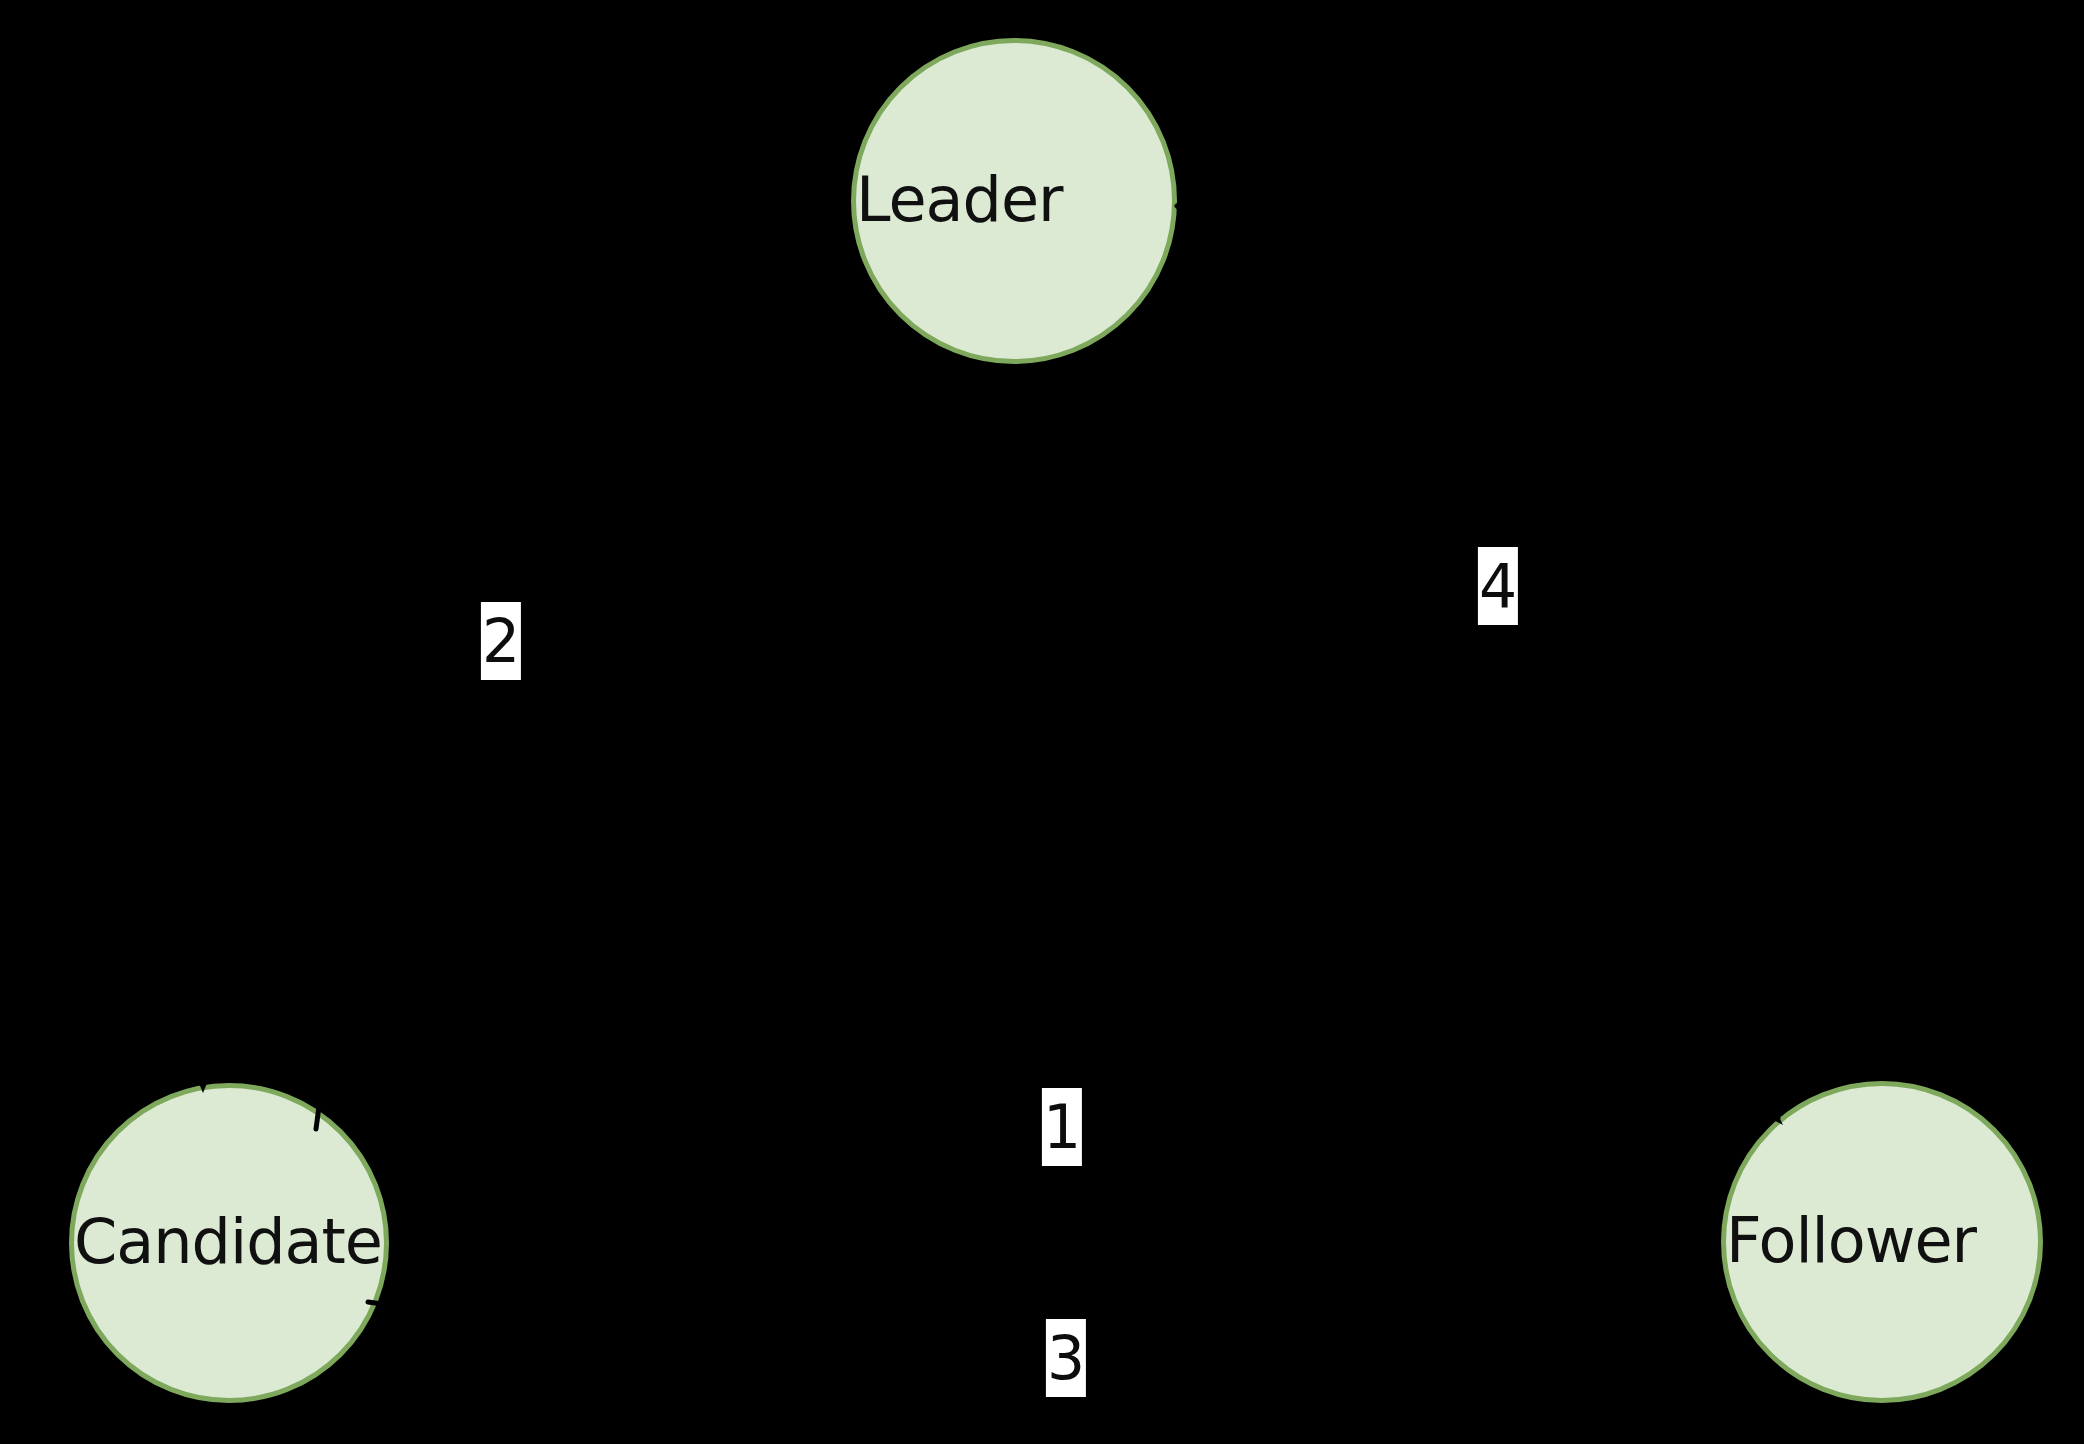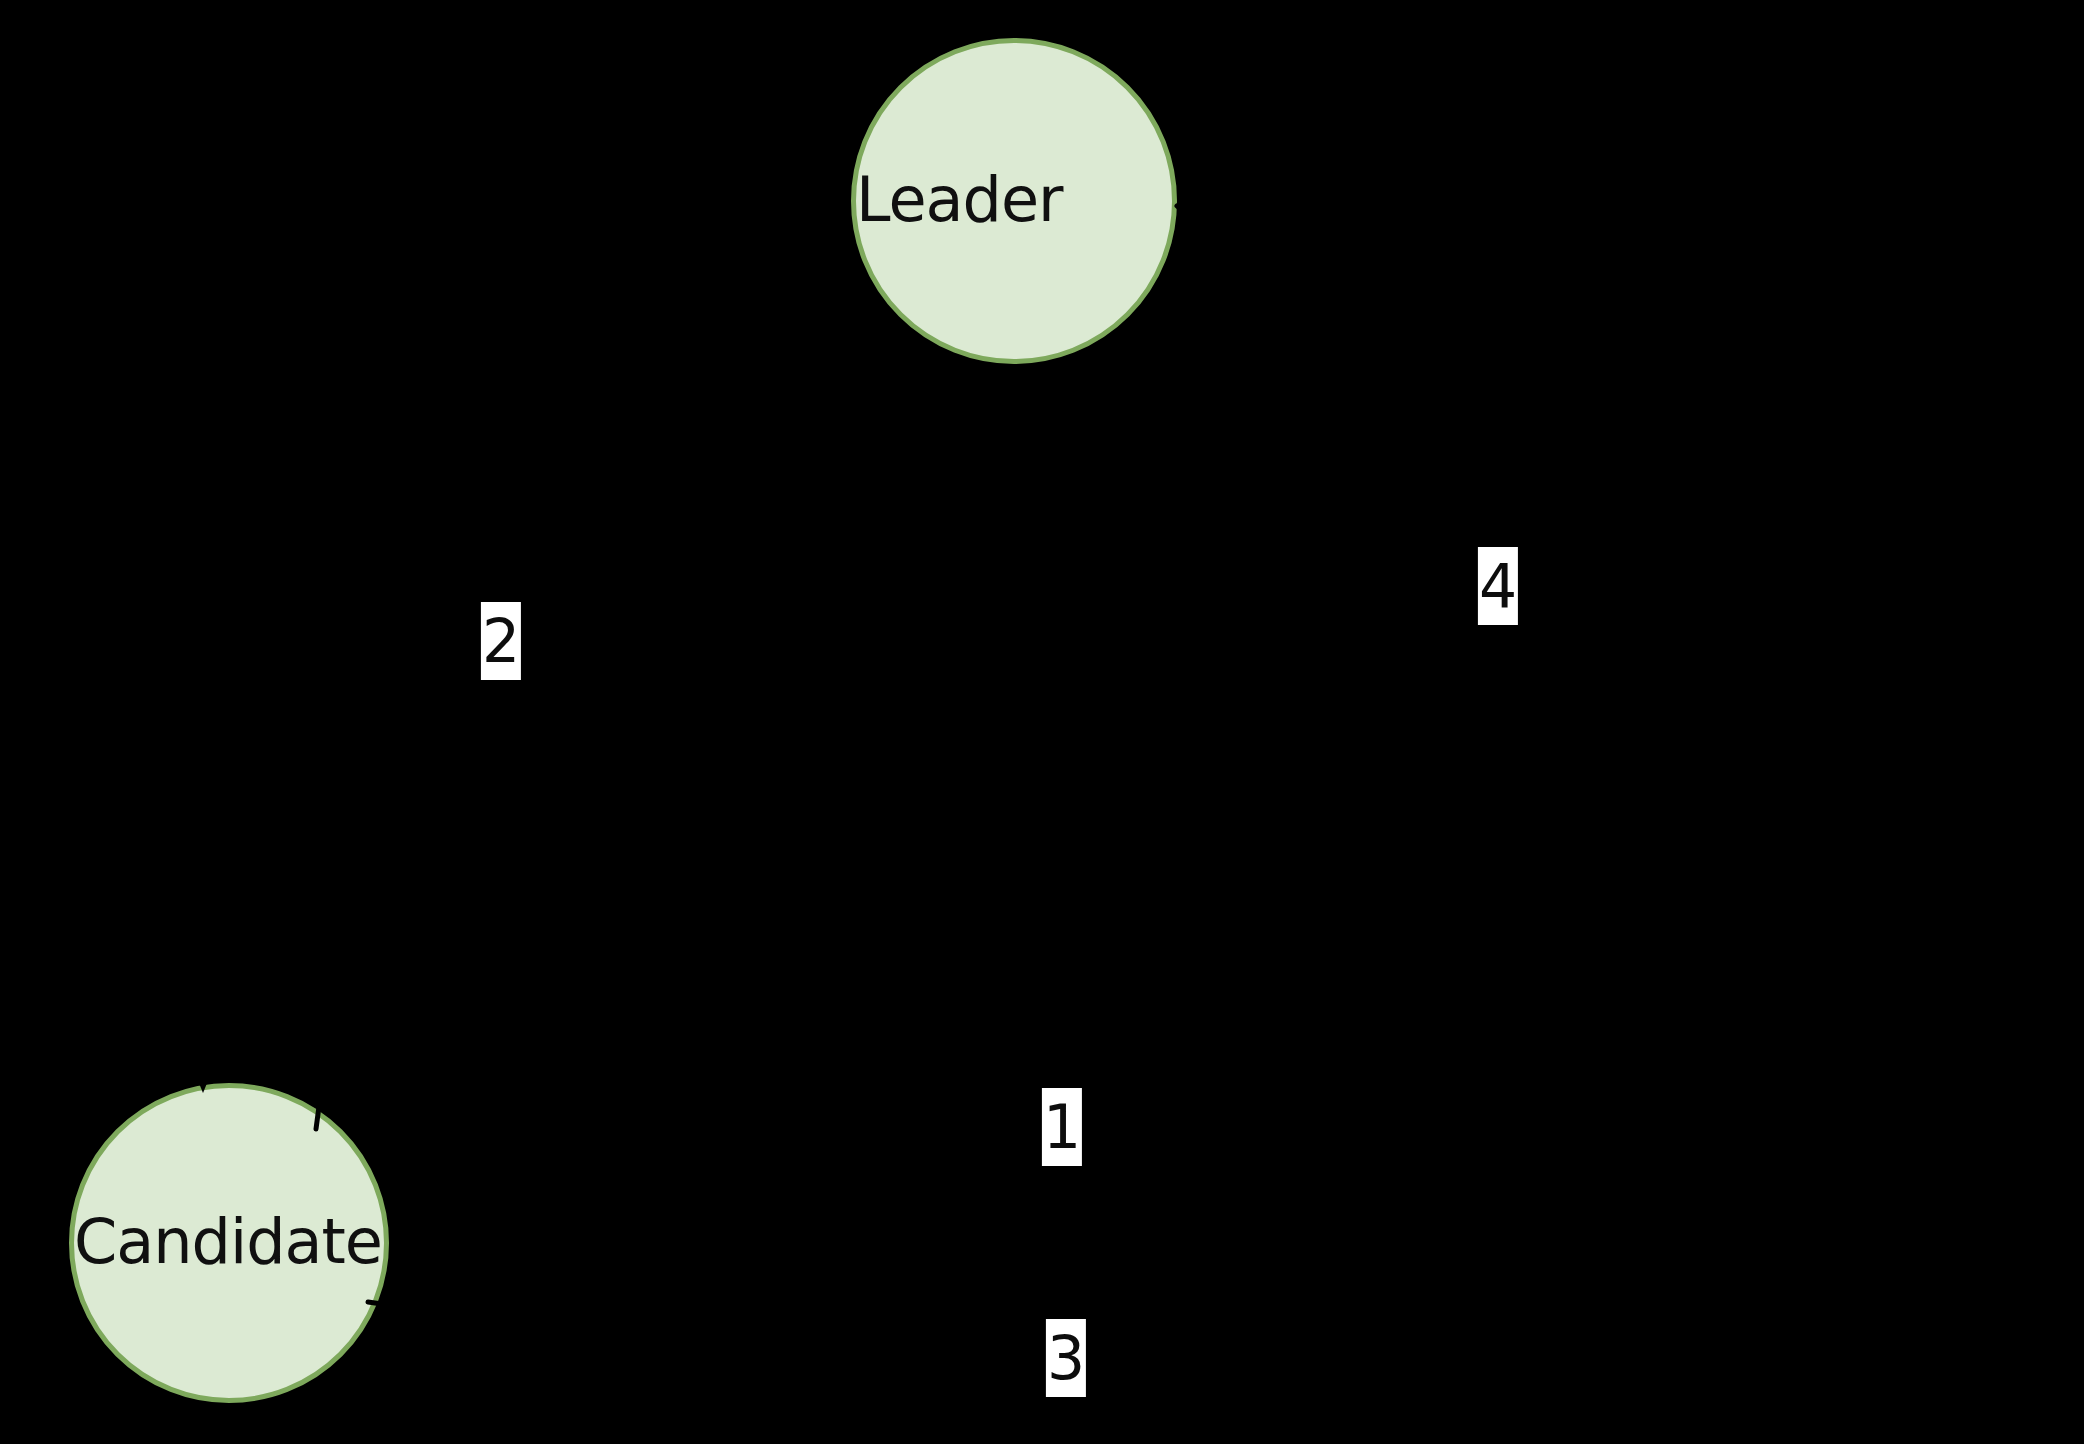--- a/index.html
+++ b/index.html
@@ -79,20 +79,23 @@
 <div id="stage">
 
   <div class="node" id="node-leader">
     <span class="node-label">Leader</span>
   </div>
 
   <div class="node" id="node-candidate">
     <span class="node-label">Candidate</span>
   </div>
 
+  <div class="node" id="node-follower">
+    <span class="node-label">Follower</span>
+  </div>
 
   <svg id="edge-layer" viewBox="0 0 2084 1444" xmlns="http://www.w3.org/2000/svg">
 
     <path d="M 1879 1076 Q 1081 1174 228 1068"></path>
     <polygon points="194,1071 212,1071 203,1093"></polygon>
 
     <path d="M 316 1129 Q 387 553 906 340"></path>
     <polygon points="890,344 902,358 912,336"></polygon>
 
     <path d="M 368 1302 Q 1077 1409 1734 1320"></path>

